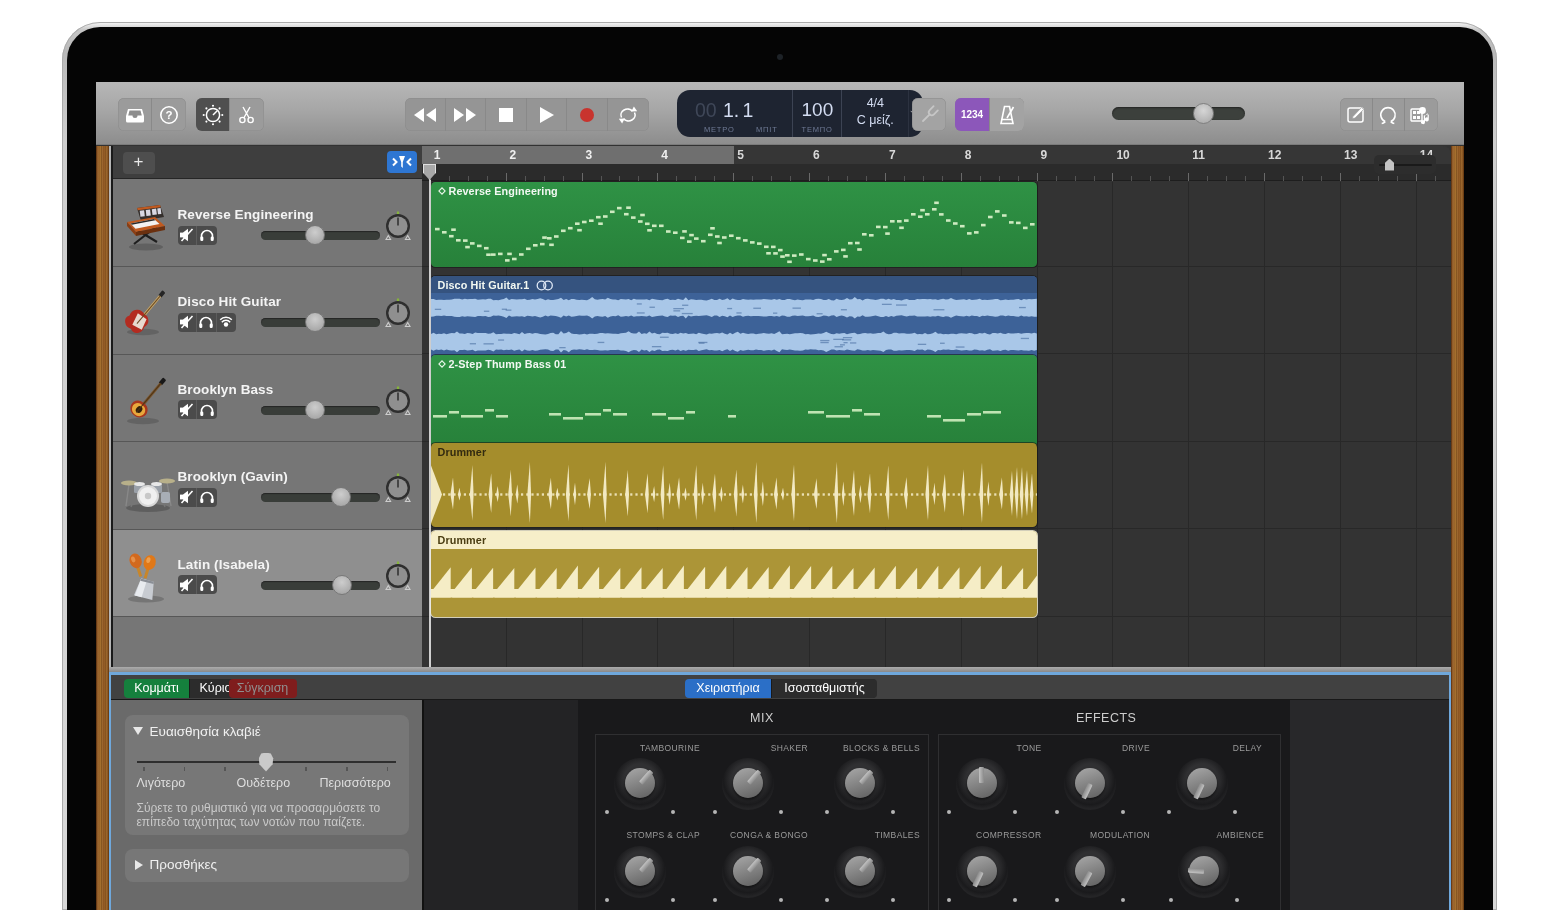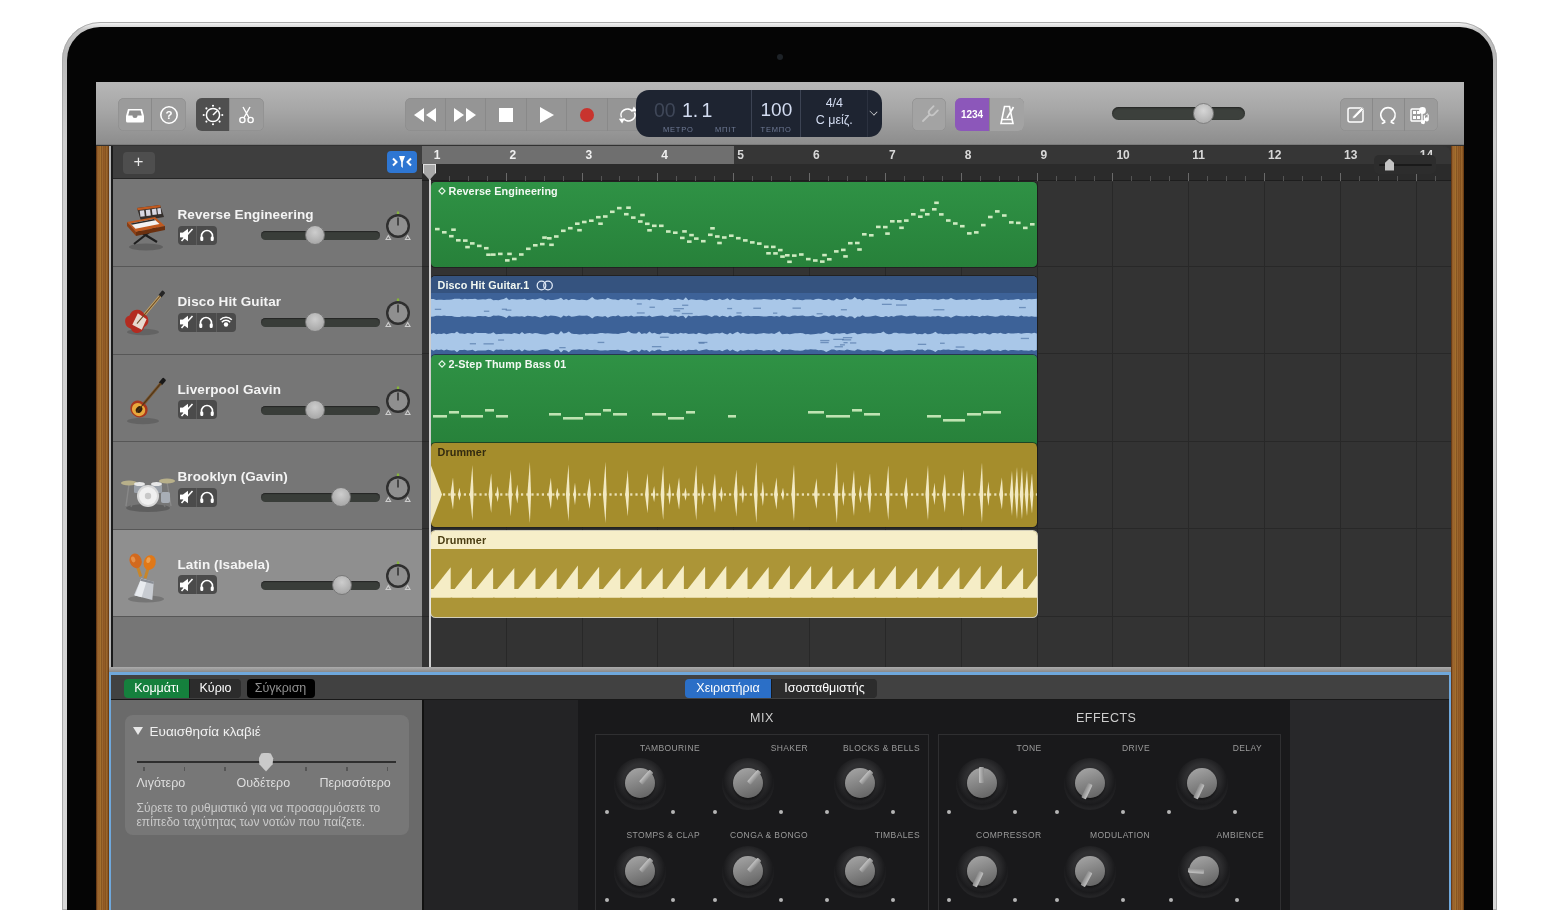--- a/index.html
+++ b/index.html
@@ -5,21 +5,21 @@
 body{font-family:"Liberation Sans",sans-serif;position:relative}
 .abs{position:absolute}
 #laptop{left:62px;top:22px;width:1435px;height:888px;background:linear-gradient(180deg,#fafafa 0,#c6c6c6 8px,#b9b9b9 30px,#cecece 120px,#d8d8d8);border-radius:38px 38px 0 0;box-shadow:inset 0 0 0 1px #ababab}
 #bezel{left:66.5px;top:26.5px;width:1426px;height:884px;background:#050505;border-radius:33px 33px 0 0}
 #camdot{left:777px;top:54px;width:6px;height:6px;border-radius:50%;background:#1d2227}
 #screen{left:96px;top:82px;width:1368px;height:828px;background:#323232;overflow:hidden}
 #toolbar{left:0;top:0;width:1368px;height:63px;background:linear-gradient(180deg,#b7b7b7 0,#a6a6a6 46%,#8d8d8d 100%);border-bottom:1px solid #7b7b7b}
 .tbgrp{position:absolute;top:16px;height:33px;background:#9b9b9b;border-radius:6px;box-shadow:inset 0 0 0 0.5px #8a8a8a;display:flex;overflow:hidden}
 .tbbtn{height:33px;display:flex;align-items:center;justify-content:center;border-right:1px solid #898989}
 .tbbtn:last-child{border-right:none}
-#lcd{position:absolute;left:540px;top:7.5px;width:246px;height:47px;background:#1e2431;border-radius:13px;display:flex;color:#ccd5ea}
+#lcd{position:absolute;left:581px;top:7.5px;width:246px;height:47px;background:#1e2431;border-radius:13px;display:flex;color:#ccd5ea}
 .lcdsec{position:relative;height:100%}
 .lcddiv{width:1px;background:#3c4353;height:100%}
 #volsl{position:absolute;left:1016px;top:25px;width:133px;height:13px;border-radius:7px;background:#3c403c;box-shadow:inset 0 1px 2px #222}
 #volkn{position:absolute;left:1097px;top:21px;width:21px;height:21px;border-radius:50%;background:radial-gradient(circle at 50% 35%,#d6d6d6,#a5a5a5);border:1px solid #808080}
 #woodL{left:0;top:64px;width:12.5px;height:764px;z-index:6}
 #woodR{left:1355px;top:64px;width:13px;height:764px;z-index:6}
 .wood{background:linear-gradient(90deg,#713f17 0,#8a5422 15%,#a5702e 35%,#8a5422 55%,#9c6428 75%,#64370F 100%);}
 #woodL:after,#woodR:after{content:"";position:absolute;inset:0;background:repeating-linear-gradient(90deg,rgba(50,25,5,0.20) 0 1.2px,rgba(255,205,130,0.10) 1.2px 2.8px,rgba(0,0,0,0) 2.8px 4.6px)}
 #hdr{left:12.5px;top:64px;width:313.5px;height:521px;background:#767676;border-left:2px solid #b5b5b5;box-shadow:inset 2px 0 0 #1a1a1a}
 #hdrtop{position:absolute;left:2px;top:0;width:311.5px;height:33px;background:#3e3e3e;border-bottom:1px solid #262626}
@@ -345,21 +345,21 @@
 <ellipse cx="22" cy="46" rx="16" ry="3.2" fill="#000" opacity="0.16"></ellipse>
 <g transform="rotate(40 25 26)">
 <rect x="22.9" y="-3" width="4.2" height="7" rx="1" fill="#181818"></rect>
 <rect x="23.6" y="3" width="2.8" height="27" fill="#7a5229"></rect>
 <path d="M25 29 q-5.5 -0.5 -8 3.5 q-2.5 4.2 0 8.2 q2.5 4 7.5 4 q5.5 0 8 -4 q2.5 -4.2 0 -8.2 q-2.5 -3.8 -7.5 -3.5 z" fill="#a8371d"></path>
 <path d="M25 31.5 q-4.2 -0.3 -6.1 2.7 q-2 3.2 0 6.3 q2 3 5.8 3 q4.2 0 6.1 -3 q1.9 -3.2 0 -6.3 q-1.9 -3 -5.8 -2.7 z" fill="#e8a83c"></path>
 <ellipse cx="25.2" cy="37" rx="3" ry="3.6" fill="#33200c"></ellipse>
 <line x1="25" y1="3" x2="25" y2="41" stroke="#4a3416" stroke-width="1"></line>
 </g>
 </svg></div>
-        <div class="tname">Liverpool Gavin</div>
+        <div class="tname">Brooklyn Bass</div>
         <div class="tbtns">
           <div class="tbtn">
             <svg width="16" height="14" viewBox="0 0 16 14">
               <rect x="1" y="4.6" width="3" height="4.8" fill="#fff"></rect>
               <polygon points="4,4.6 9,0.8 9,13.2 4,9.4" fill="#fff"></polygon>
               <line x1="2.5" y1="13" x2="13.5" y2="1" stroke="#fff" stroke-width="1.6"></line>
             </svg>
           </div>
           <div class="tbtn">
             <svg width="16" height="14" viewBox="0 0 16 14">
@@ -976,21 +976,21 @@
       <div id="phline"></div>
     </div>
   <div id="split" class="abs"></div>
   <div id="bluebar" class="abs"></div>
   <div id="bpanel" class="abs">
       <div class="blueL"></div>
       <div class="blueR"></div>
       <div id="tabbar">
         <div class="tab" style="left:13px;width:66px;background:#15803d;border-radius:4px 0 0 4px">Κομμάτι</div>
         <div class="tab" style="left:79.5px;width:51px;background:#2c2c2c;border-radius:0 4px 4px 0;box-shadow:-1px 0 0 #1a1a1a">Κύριο</div>
-        <div class="tab" style="left:136px;width:68px;background:#000000;color:#909090">Σύγκριση</div>
+        <div class="tab" style="left:118px;width:68px;background:#7f1d1d;color:#909090">Σύγκριση</div>
         <div class="tab" style="left:574px;width:87px;background:#2b6fc7;border-radius:4px 0 0 4px">Χειριστήρια</div>
         <div class="tab" style="left:661.5px;width:105px;background:#2c2c2c;border-radius:0 4px 4px 0;box-shadow:-1px 0 0 #1a1a1a">Ισοσταθμιστής</div>
       </div>
       <div id="lpane">
         <div class="lbox" style="top:15px;height:120px">
           <div style="position:absolute;left:8px;top:12px;width:0;height:0;border-left:5.5px solid transparent;border-right:5.5px solid transparent;border-top:8px solid #e8e8e8"></div>
           <div class="greek" style="position:absolute;left:25px;top:9px;font-size:13.5px">Ευαισθησία κλαβιέ</div>
           <div style="position:absolute;left:12px;top:46px;width:259px;height:2.5px;background:#2e2e2e"></div>
           <div style="position:absolute;left:18.5px;top:52px;width:1.5px;height:4px;background:#555"></div>
           <div style="position:absolute;left:59.1px;top:52px;width:1.5px;height:4px;background:#555"></div>
@@ -998,20 +998,24 @@
           <div style="position:absolute;left:140.3px;top:52px;width:1.5px;height:4px;background:#555"></div>
           <div style="position:absolute;left:180.9px;top:52px;width:1.5px;height:4px;background:#555"></div>
           <div style="position:absolute;left:221.5px;top:52px;width:1.5px;height:4px;background:#555"></div>
           <div style="position:absolute;left:262.1px;top:52px;width:1.5px;height:4px;background:#555"></div>
           <div style="position:absolute;left:134px;top:38px;width:15px;height:19px;background:#c9c9c9;clip-path:polygon(50% 100%,6% 62%,2% 30%,18% 5%,50% 0,82% 5%,98% 30%,94% 62%)"></div>
           <div style="position:absolute;left:12px;top:61px;font-size:12.5px;color:#dedede">Λιγότερο</div>
           <div style="position:absolute;left:112px;top:61px;font-size:12.5px;color:#dedede">Ουδέτερο</div>
           <div style="position:absolute;left:195px;top:61px;font-size:12.5px;color:#dedede">Περισσότερο</div>
           <div style="position:absolute;left:12px;top:86px;font-size:12px;color:#c9c9c9;line-height:14px">Σύρετε το ρυθμιστικό για να προσαρμόσετε το<br>επίπεδο ταχύτητας των νοτών που παίζετε.</div>
         </div>
+        <div class="lbox" style="top:149px;height:33px">
+          <div style="position:absolute;left:10px;top:11px;width:0;height:0;border-top:5.5px solid transparent;border-bottom:5.5px solid transparent;border-left:8px solid #e8e8e8"></div>
+          <div class="greek" style="position:absolute;left:25px;top:8px;font-size:13.5px">Προσθήκες</div>
+        </div>
       </div>
       <div id="midpane"></div>
       <div id="rfill"></div>
       <div id="kpanel">
         <div class="seclbl" style="left:172px">MIX</div>
         <div class="seclbl" style="left:498px">EFFECTS</div>
         <div class="secbox" style="left:16.5px;width:334px"></div>
         <div class="secbox" style="left:359.5px;width:343px"></div>
         <div class="knoblbl" style="left:2.0px;top:43.0px">TAMBOURINE</div>
         <div style="position:absolute;left:36.0px;top:58.5px">

